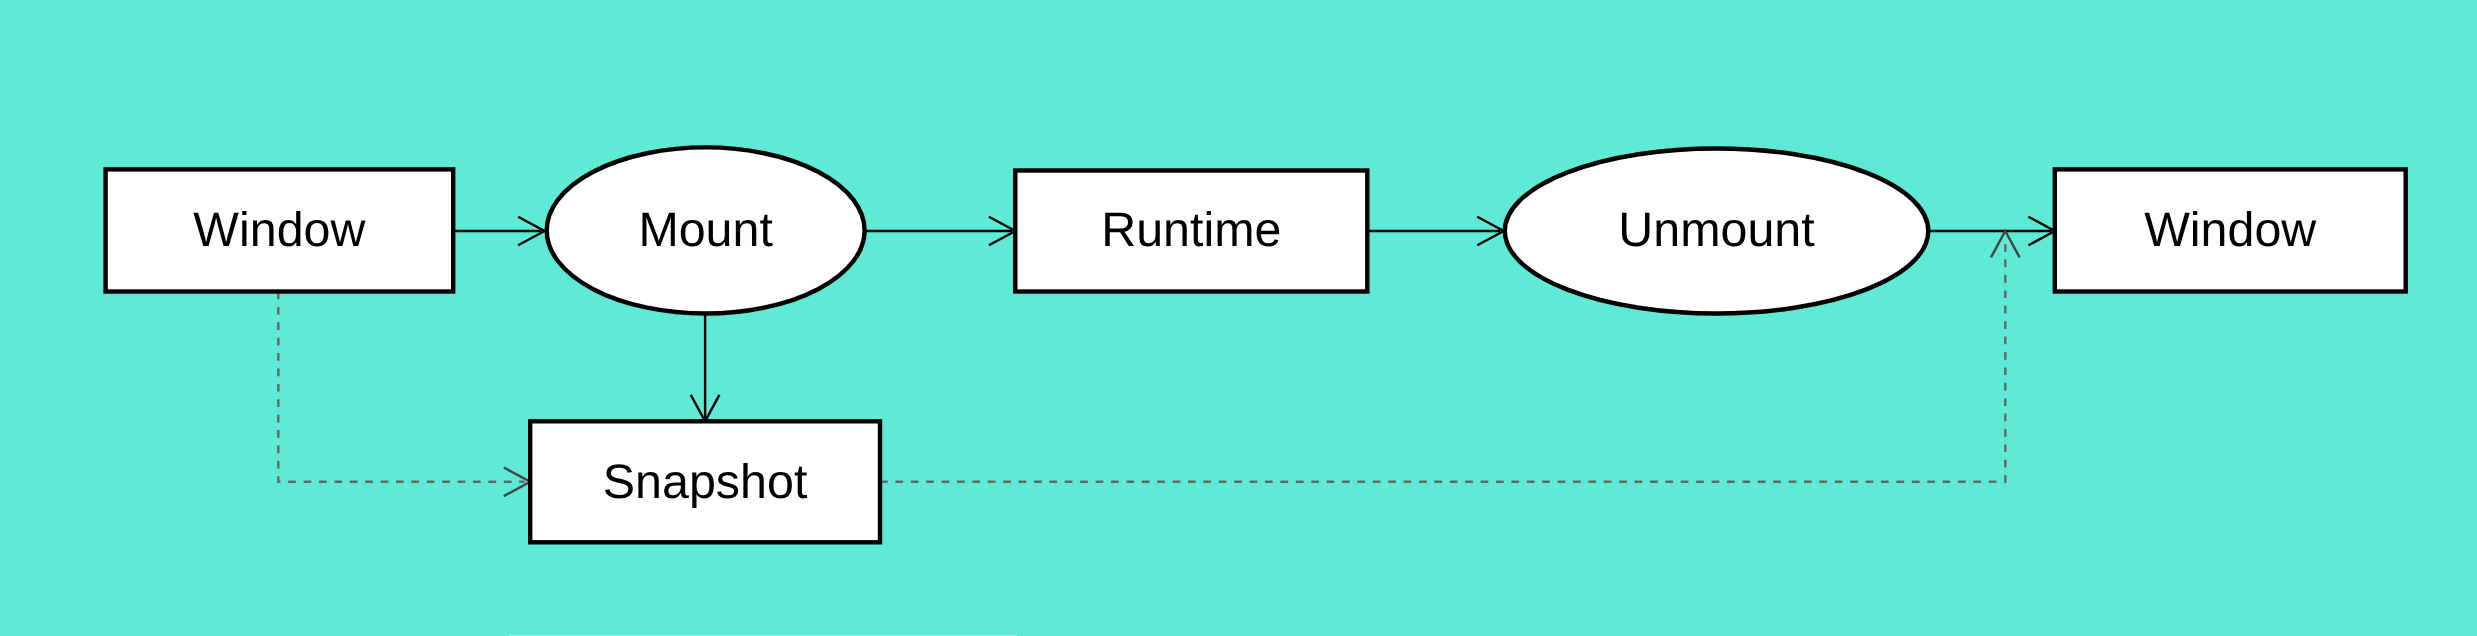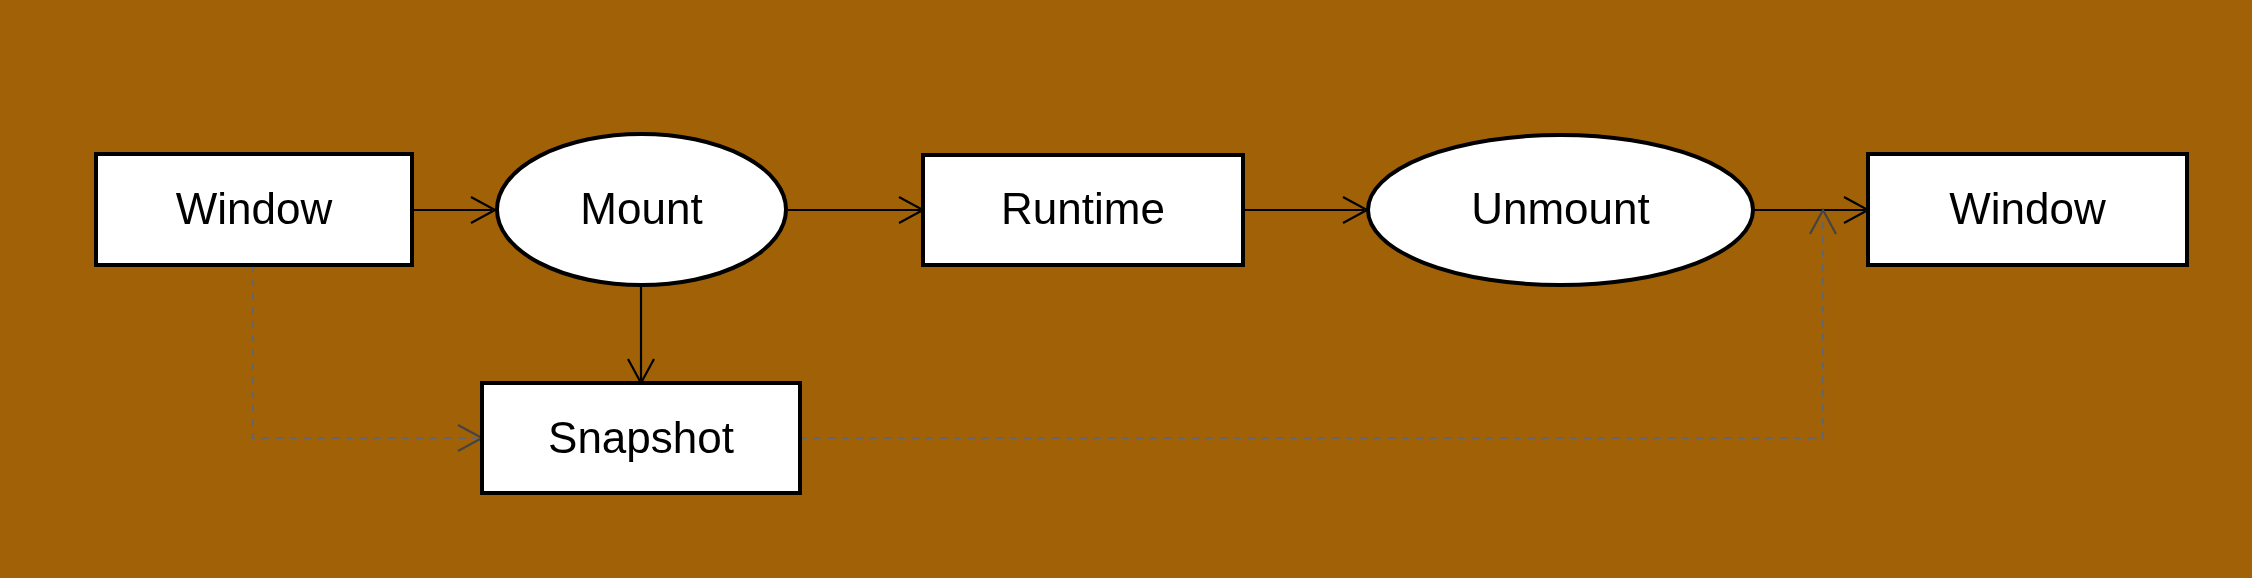--- a/index.html
+++ b/index.html
@@ -7,21 +7,21 @@
     padding: 0;
     background: #ffffff;
   }
   body {
     font-family: "Liberation Sans", sans-serif;
   }
   #canvas {
     position: relative;
     width: 2252px;
     height: 578px;
-    background: #a16207;
+    background: #5eead4;
     overflow: hidden;
   }
   #diagram-svg {
     position: absolute;
     left: 0;
     top: 0;
     width: 2252px;
     height: 578px;
     display: block;
   }

